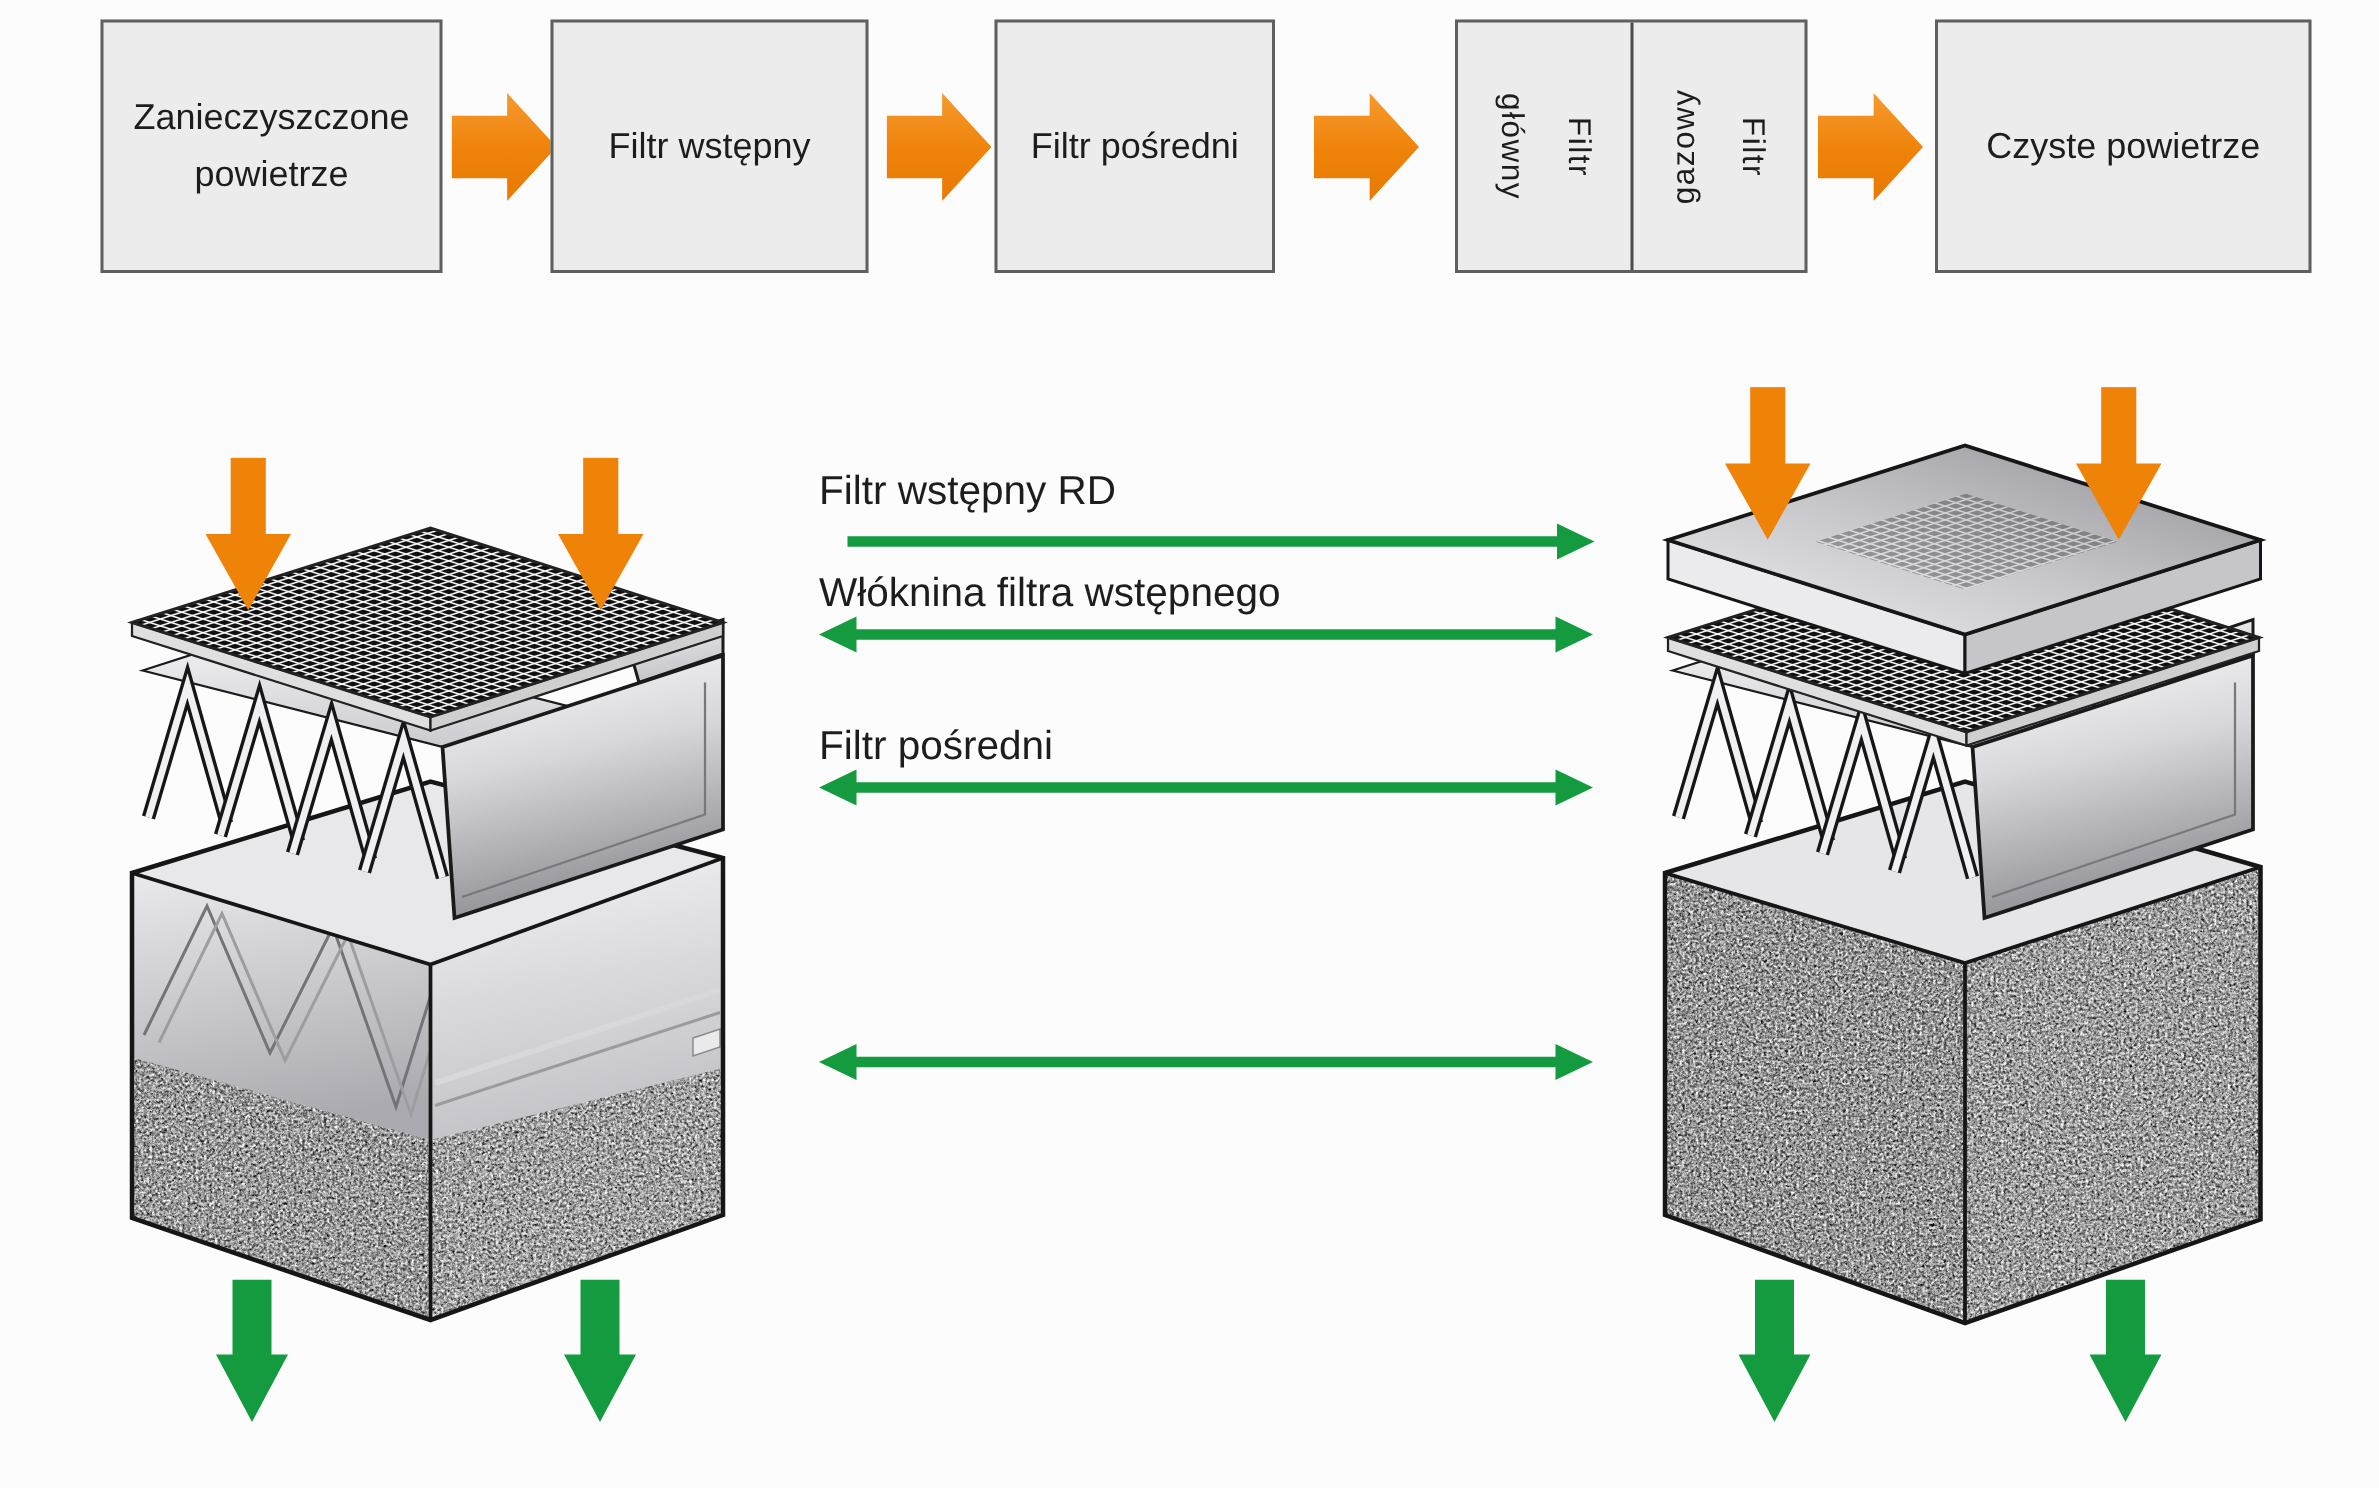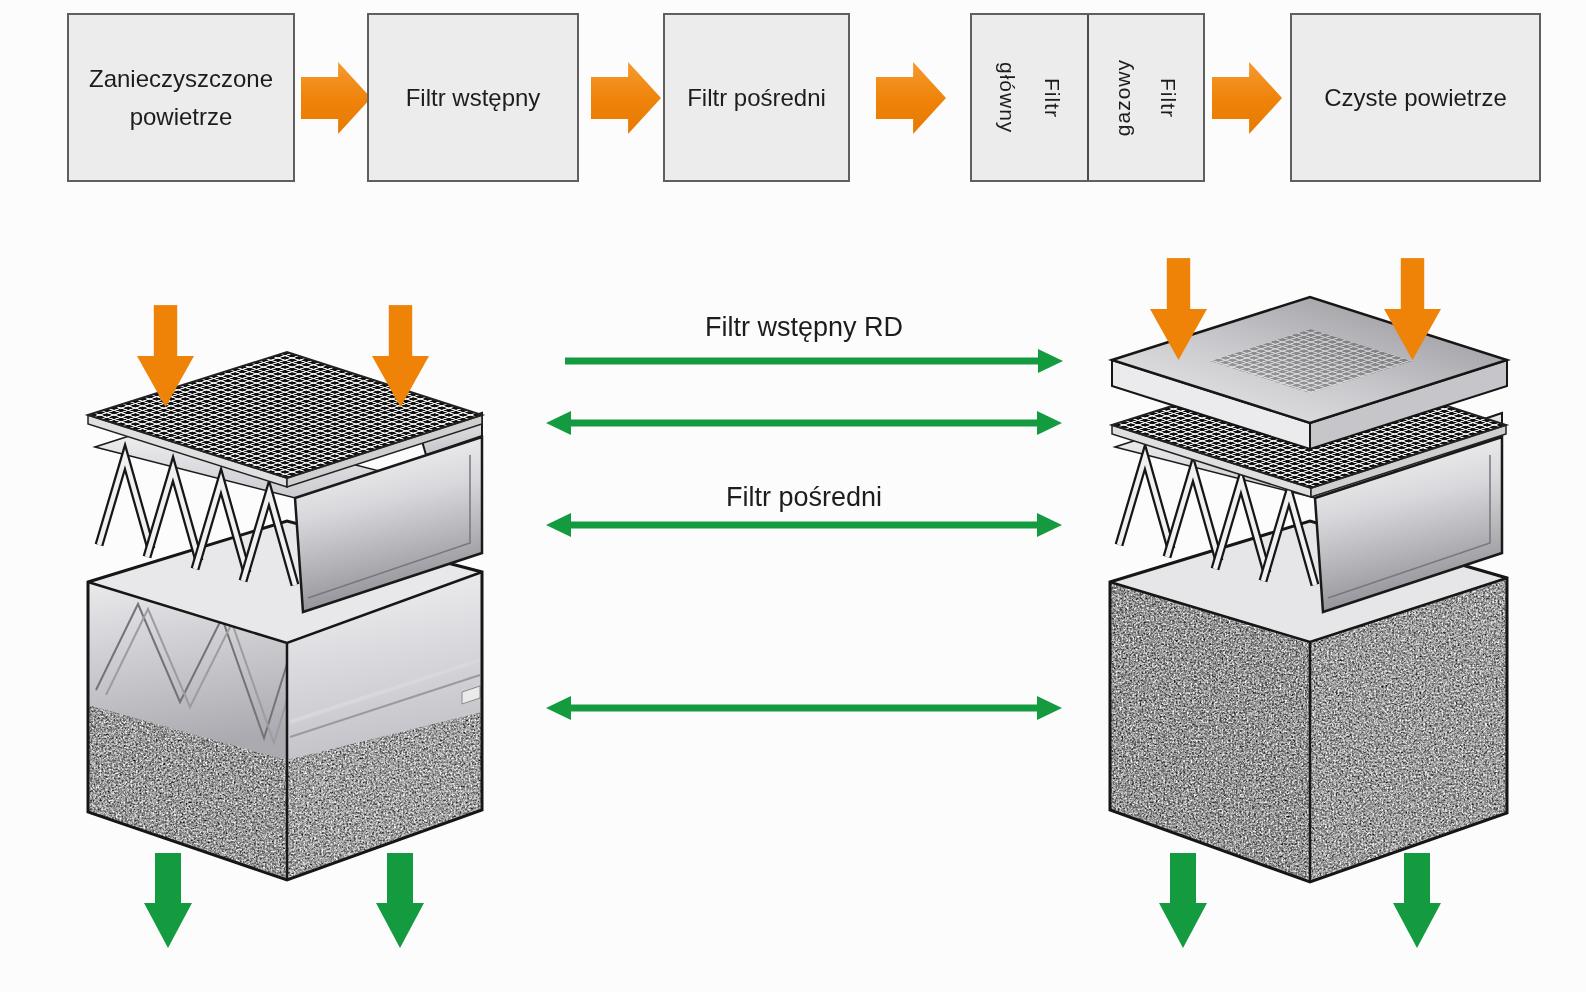--- a/index.html
+++ b/index.html
@@ -34,21 +34,21 @@
   .vword{writing-mode:vertical-rl;white-space:nowrap;letter-spacing:1px;}
   .vword.flip{transform:rotate(180deg);}
   .flowArrow{
     position:absolute;top:62px;width:70px;height:72px;
     background:linear-gradient(180deg,#f59a2f 0%,#ef8208 55%,#e87a04 100%);
     clip-path:polygon(0 21%,53% 21%,53% 0,100% 50%,53% 100%,53% 79%,0 79%);
   }
   #fa1{left:301px;} #fa2{left:591px;} #fa3{left:876px;} #fa4{left:1212px;}
   
   .callout{
-    position:absolute;left:546px;width:516px;text-align:center;
+    position:absolute;left:546px;width:516px;text-align:left;
     font-size:27px;color:var(--text);
   }
   #cl1{top:312px;} #cl2{top:380px;} #cl3{top:482px;} #cl4{top:664px;}
   
   #art{position:absolute;left:0;top:0;}
   .cGreen{fill:var(--green);}
   .sGreen{stroke:var(--green);}
   .cOrange{fill:var(--orange);}
   .edge{stroke:#161616;fill:none;}
 </style>
@@ -238,15 +238,16 @@
       <span class="vword flip">gazowy</span>
       <span class="vword">Filtr</span>
     </div>
   </div>
   <div class="flowArrow" id="fa4"></div>
   <div class="flowBox" id="box5">
     <span class="lbl">Czyste powietrze</span>
   </div>
 
   <div class="callout" id="cl1">Filtr wstępny RD</div>
+  <div class="callout" id="cl2">Włóknina filtra wstępnego</div>
   <div class="callout" id="cl3">Filtr pośredni</div>
 
 </div>
 
 </body></html>

